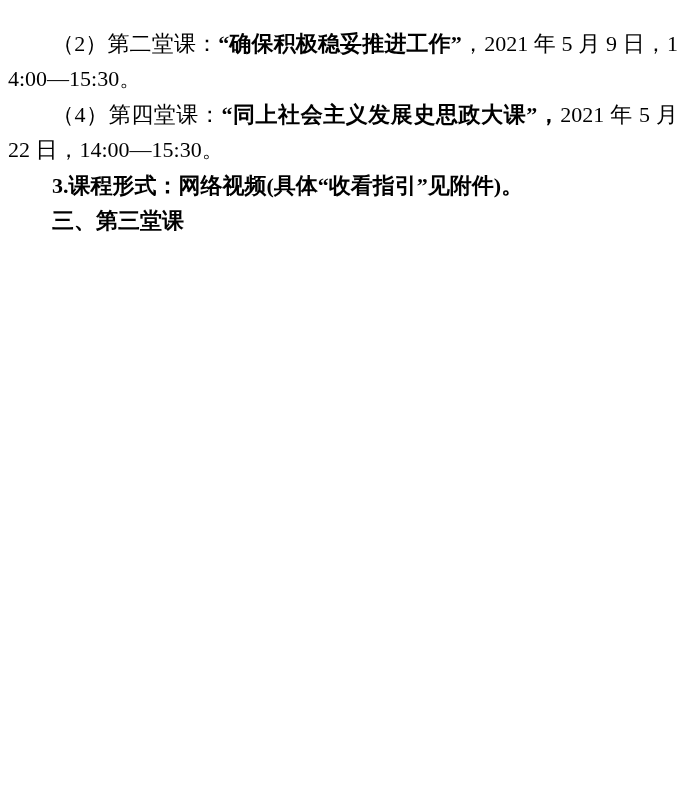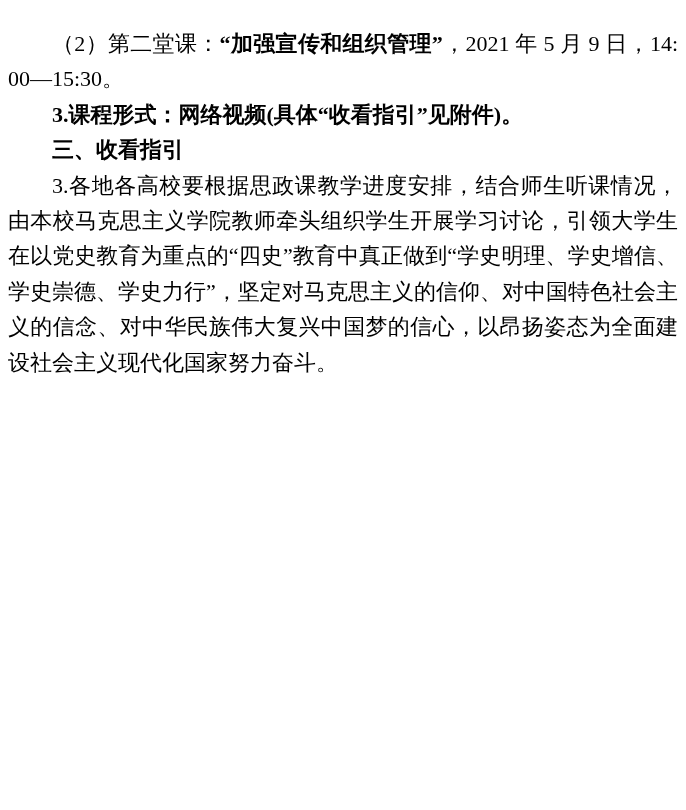--- a/index.html
+++ b/index.html
@@ -32,18 +32,18 @@
     word-break: break-all;
   }
   .run { font-weight: normal; font-family: Liberation Serif, serif; }
   .run.bold { font-weight: 700; }
 </style>
 </head>
 <body>
 
 <div class="doc-page">
   <div id="doc-body">
-      <p class="para"><span class="run">（2）第二堂课：</span><span class="run bold">“加强宣传和组织管理”</span><span class="run">，2021 年 5 月 9 日，14:00—15:30。</span></p>
+      <p class="para"><span class="run">（2）第二堂课：</span><span class="run bold">“确保积极稳妥推进工作”</span><span class="run">，2021 年 5 月 9 日，14:00—15:30。</span></p>
+      <p class="para"><span class="run">（4）第四堂课：</span><span class="run bold">“同上社会主义发展史思政大课”，</span><span class="run">2021 年 5 月 22 日，14:00—15:30。</span></p>
       <p class="para"><span class="run bold">3.课程形式：网络视频(具体“收看指引”见附件)。</span></p>
-      <p class="para"><span class="run bold">三、收看指引</span></p>
-      <p class="para"><span class="run">3.各地各高校要根据思政课教学进度安排，结合师生听课情况，由本校马克思主义学院教师牵头组织学生开展学习讨论，引领大学生在以党史教育为重点的“四史”教育中真正做到“学史明理、学史增信、学史崇德、学史力行”，坚定对马克思主义的信仰、对中国特色社会主义的信念、对中华民族伟大复兴中国梦的信心，以昂扬姿态为全面建设社会主义现代化国家努力奋斗。</span></p>
+      <p class="para"><span class="run bold">三、第三堂课</span></p>
     </div>
 </div>
 
 </body></html>

